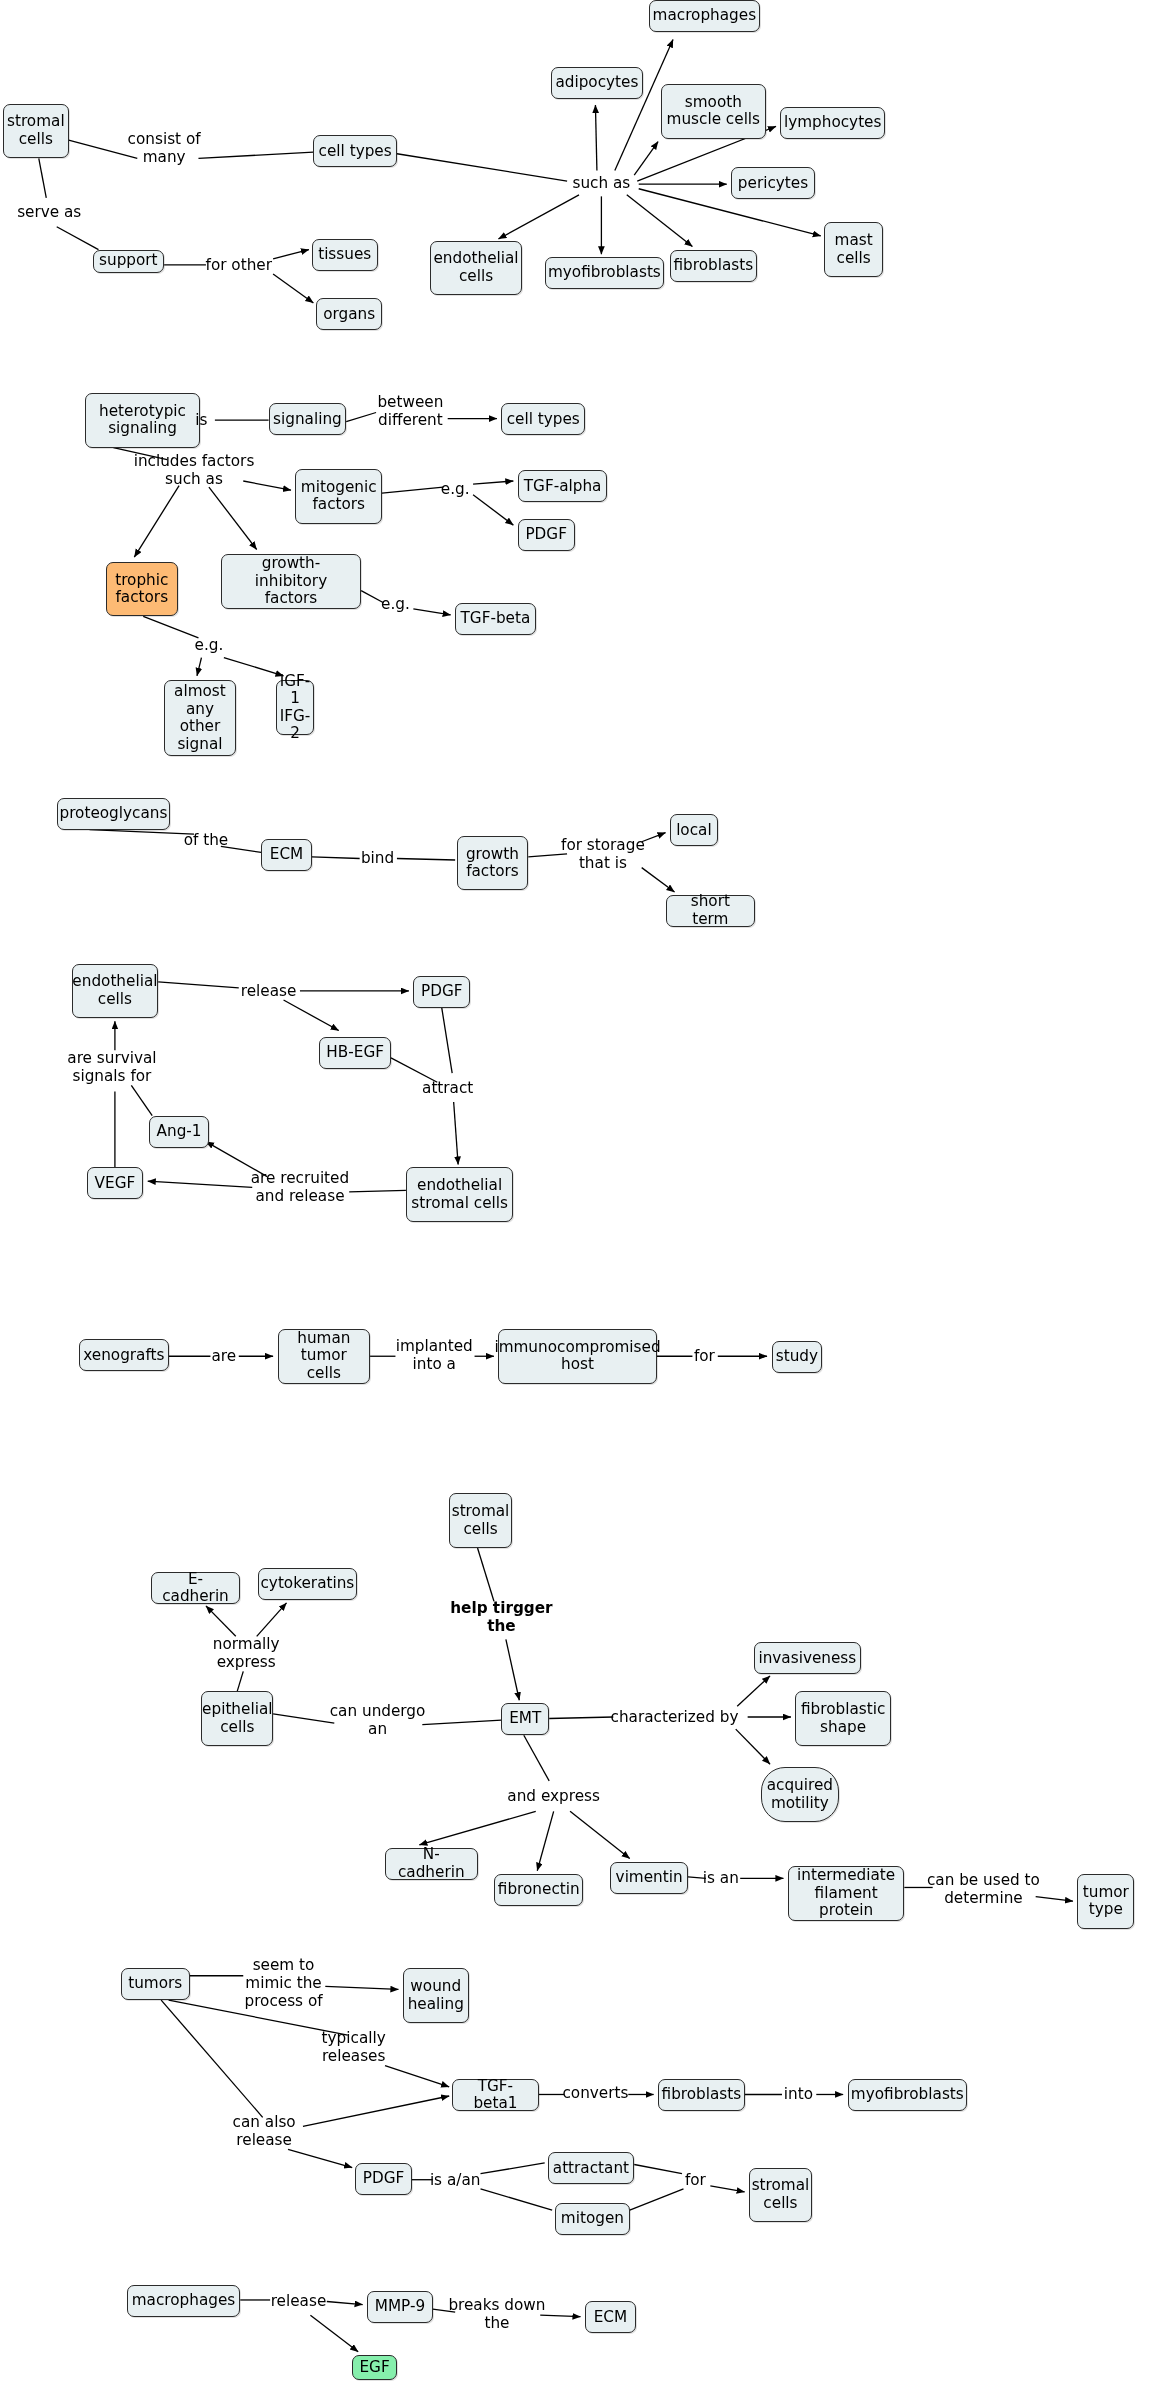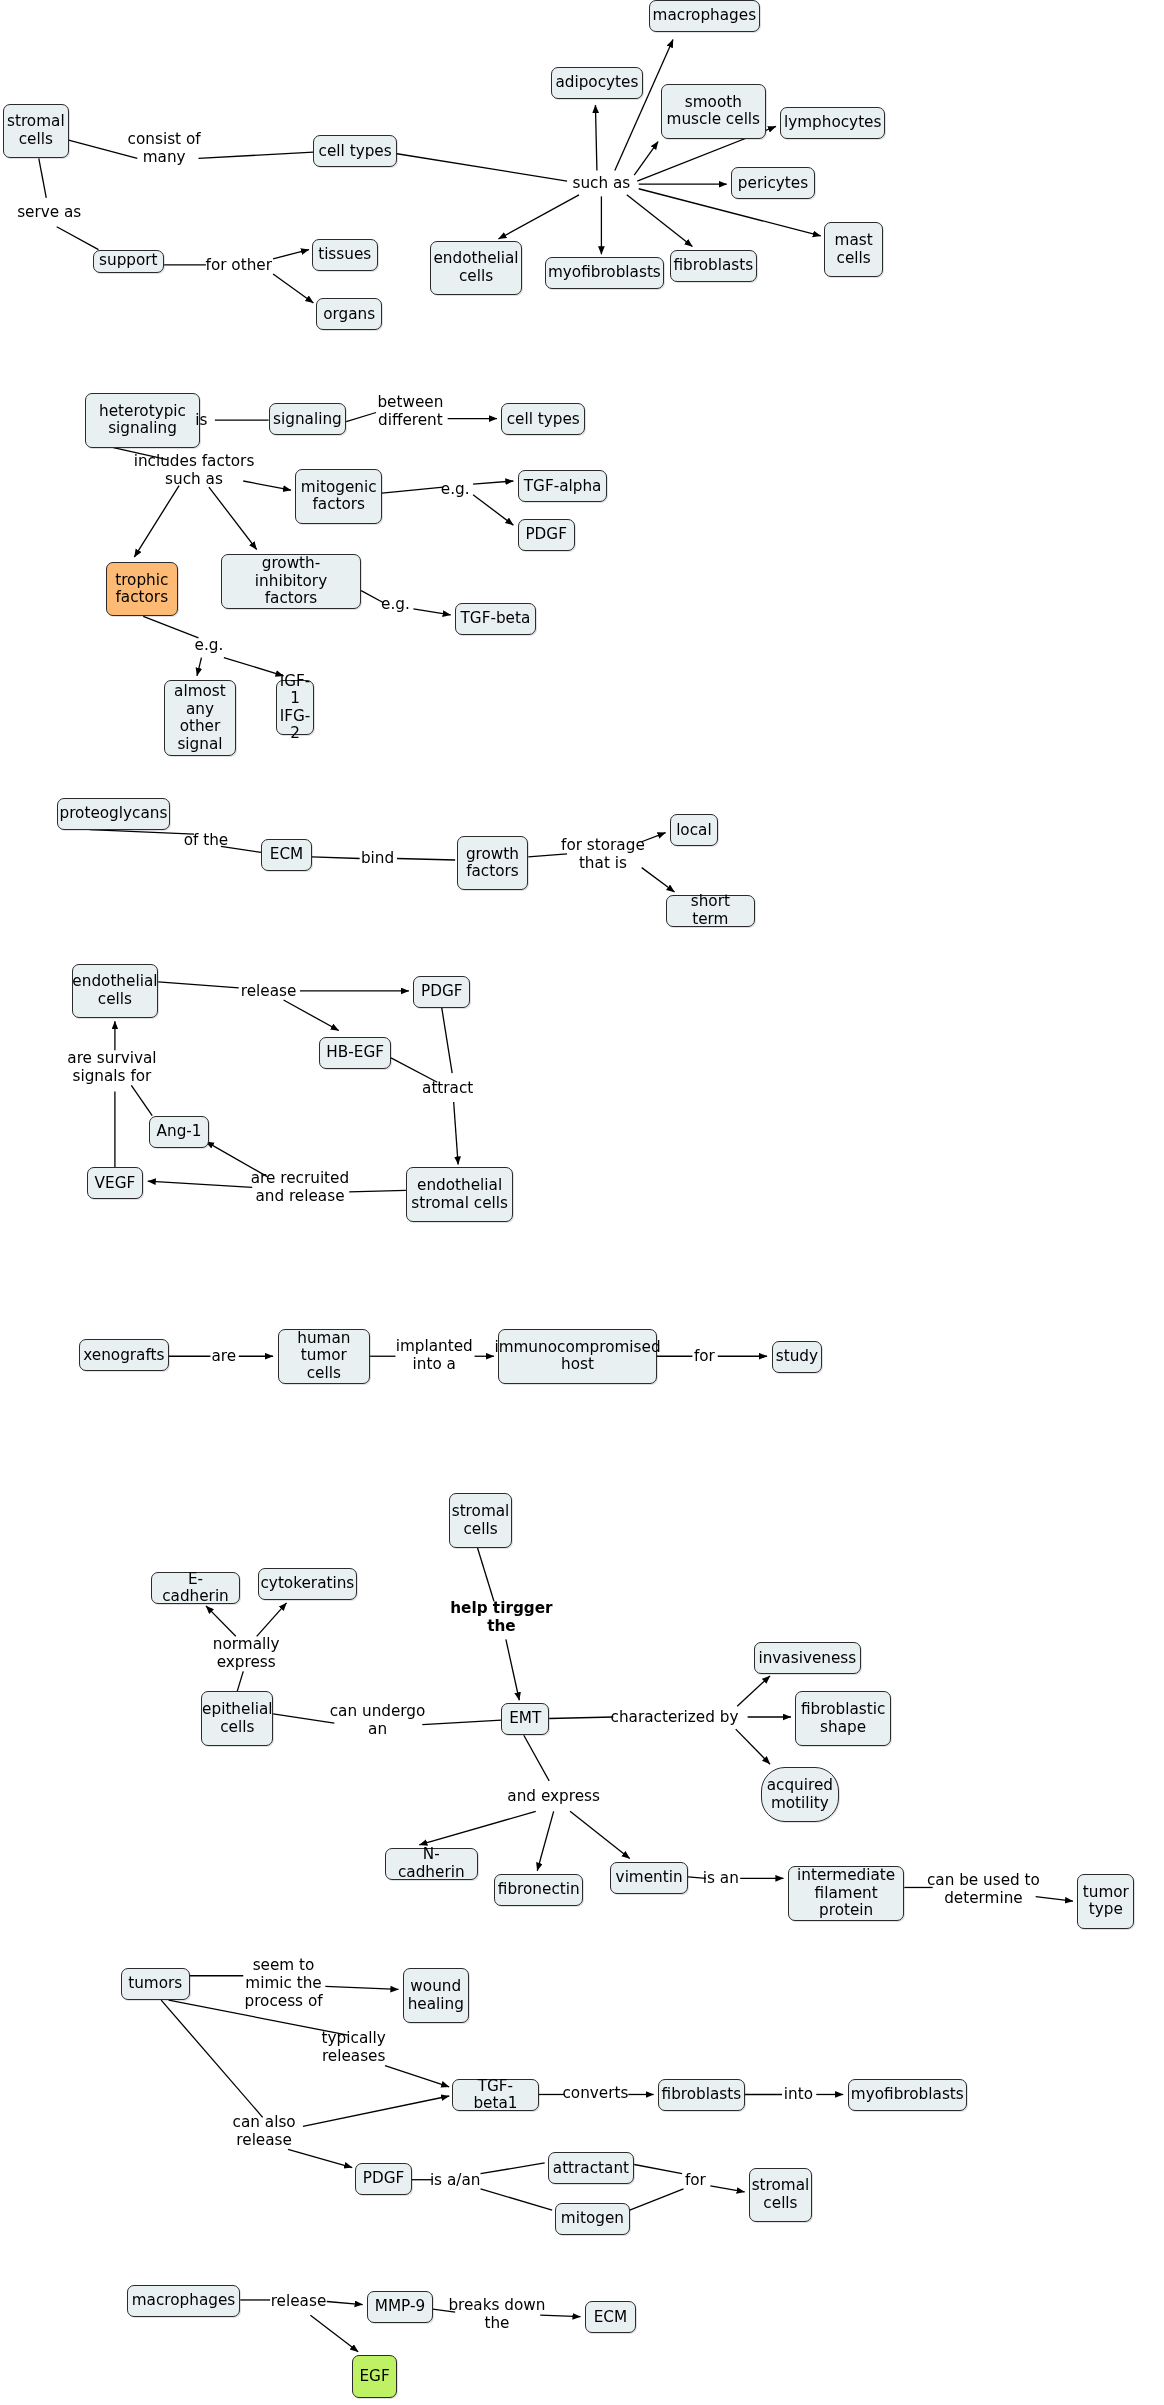--- a/index.html
+++ b/index.html
@@ -277,18 +277,18 @@
 releases</div>
       <div class="lbl" style="left: 264.138px; top: 2131.01px; font-size: 15.2532px;">can also
 release</div>
       <div class="lbl" style="left: 595.431px; top: 2092.96px; font-size: 15.2532px;">converts</div>
       <div class="lbl" style="left: 798.385px; top: 2094.48px; font-size: 15.2532px;">into</div>
       <div class="lbl" style="left: 455.154px; top: 2179.72px; font-size: 15.2532px;">is a/an</div>
       <div class="lbl" style="left: 695.415px; top: 2179.72px; font-size: 15.2532px;">for</div>
       <div class="node" style="left: 126.846px; top: 2284.75px; width: 113.415px; height: 31.9652px; font-size: 15.2532px; background: rgb(232, 240, 242); border-color: rgb(43, 43, 43);"><span>macrophages</span></div>
       <div class="node" style="left: 367.108px; top: 2290.84px; width: 65.6615px; height: 31.9652px; font-size: 15.2532px; background: rgb(232, 240, 242); border-color: rgb(43, 43, 43);"><span>MMP-9</span></div>
       <div class="node" style="left: 584.985px; top: 2301.49px; width: 50.7385px; height: 31.9652px; font-size: 15.2532px; background: rgb(232, 240, 242); border-color: rgb(43, 43, 43);"><span>ECM</span></div>
-      <div class="node" style="left: 352.185px; top: 2354.77px; width: 44.7692px; height: 43px; font-size: 15.2532px; background: #bef264; border-color: rgb(43, 43, 43);"><span>EGF</span></div>
+      <div class="node" style="left: 352.185px; top: 2354.77px; width: 44.7692px; height: 25px; font-size: 15.2532px; background: #86efac; border-color: rgb(43, 43, 43);"><span>EGF</span></div>
       <div class="lbl" style="left: 298.462px; top: 2301.49px; font-size: 15.2532px;">release</div>
       <div class="lbl" style="left: 496.938px; top: 2313.67px; font-size: 15.2532px;">breaks down
 the</div>
     </div>
 </div>
 
 </body></html>

